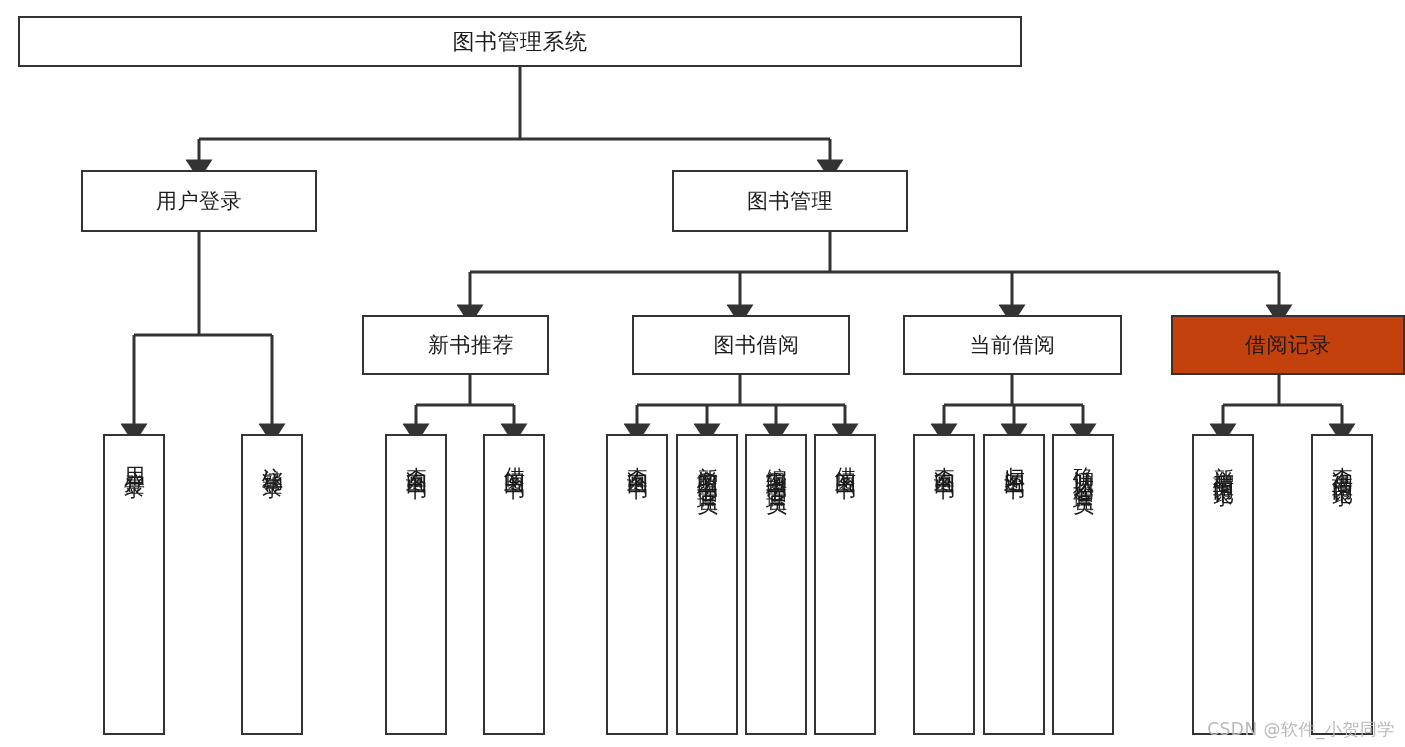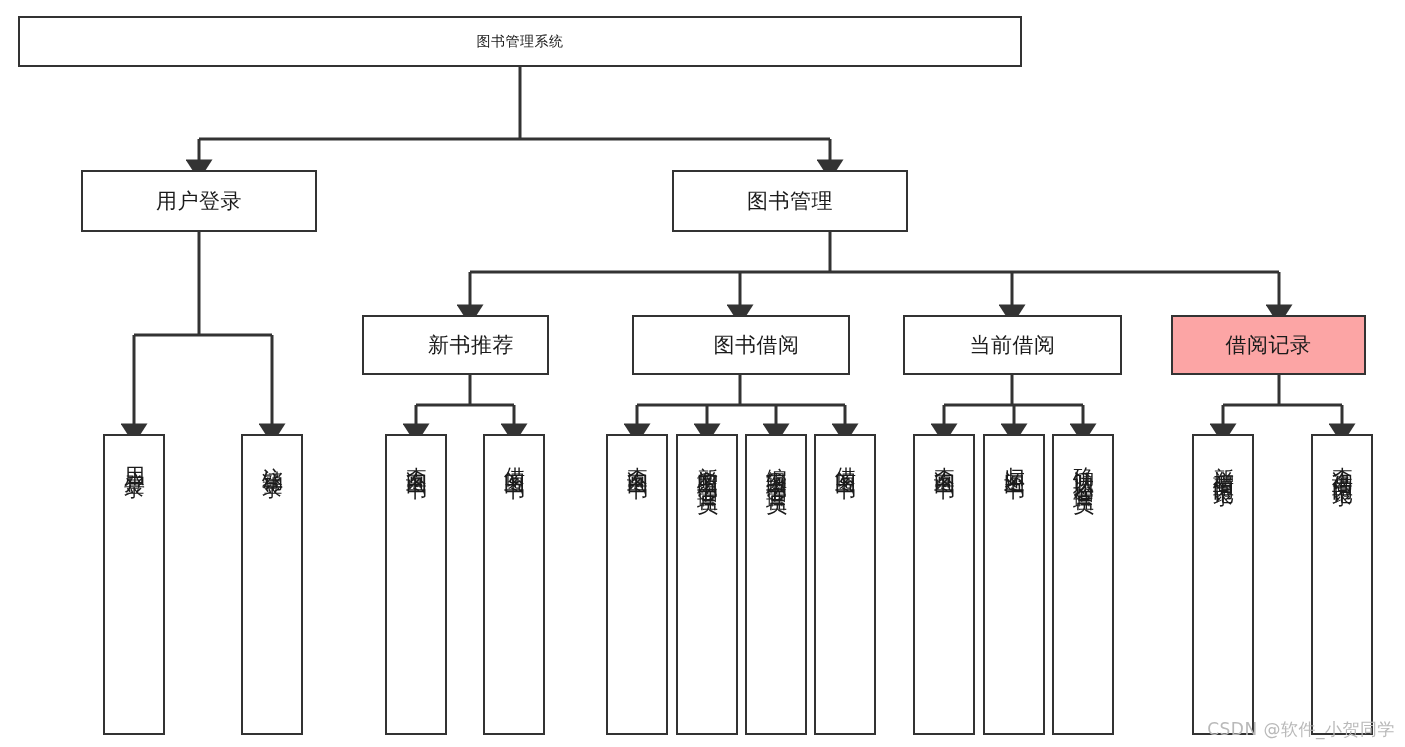--- a/index.html
+++ b/index.html
@@ -45,21 +45,21 @@
     align-items: flex-start;
     padding-top: 14px;
   }
   .node-box.vertical .node-label {
     writing-mode: vertical-rl;
     text-orientation: upright;
     letter-spacing: 4px;
     white-space: nowrap;
     font-size: 21px;
   }
-  .node-box.root .node-label { font-size: 14px; text-align: center; }
+  .node-box.root .node-label { font-size: 22px; text-align: center; }
   .node-box.level2 .node-label { font-size: 21px; }
   .node-box.level3 .node-label { font-size: 21px; }
   #watermark {
     position: absolute;
     right: 10px;
     bottom: 6px;
     color: #b9b9b9;
     font-size: 17px;
     letter-spacing: 0.5px;
     user-select: none;
@@ -137,21 +137,21 @@
 
   <div class="node-box level3" id="node-l3-0" style="left: 362px; top: 315px; width: 187px; height: 60px; border-color: rgb(51, 51, 51); background: rgb(255, 255, 255); padding-left: 31px;">
     <span class="node-label" style="color: rgb(27, 27, 27);">新书推荐</span>
   </div>
   <div class="node-box level3" id="node-l3-1" style="left: 632px; top: 315px; width: 218px; height: 60px; border-color: rgb(51, 51, 51); background: rgb(255, 255, 255);">
     <span class="node-label" style="color: rgb(27, 27, 27); margin-left: 31px;">图书借阅</span>
   </div>
   <div class="node-box level3" id="node-l3-2" style="left: 903px; top: 315px; width: 219px; height: 60px; border-color: rgb(51, 51, 51); background: rgb(255, 255, 255);">
     <span class="node-label" style="color: rgb(27, 27, 27);">当前借阅</span>
   </div>
-  <div class="node-box level3" id="node-l3-3" style="left: 1171px; top: 315px; width: 195px; height: 60px; border-color: rgb(51, 51, 51); background: #fca5a5;">
+  <div class="node-box level3" id="node-l3-3" style="left: 1171px; top: 315px; width: 234px; height: 60px; border-color: rgb(51, 51, 51); background: #c2410c;">
     <span class="node-label" style="color: rgb(27, 27, 27);">借阅记录</span>
   </div>
 
   <div class="node-box vertical" id="node-leaf-0" style="left: 103px; top: 434px; width: 62px; height: 301px; border-color: rgb(51, 51, 51); background: rgb(255, 255, 255);">
     <span class="node-label" style="color: rgb(27, 27, 27);">用户登录</span>
   </div>
   <div class="node-box vertical" id="node-leaf-1" style="left: 241px; top: 434px; width: 62px; height: 301px; border-color: rgb(51, 51, 51); background: rgb(255, 255, 255);">
     <span class="node-label" style="color: rgb(27, 27, 27);">注销登录</span>
   </div>
   <div class="node-box vertical" id="node-leaf-2" style="left: 385px; top: 434px; width: 62px; height: 301px; border-color: rgb(51, 51, 51); background: rgb(255, 255, 255);">

